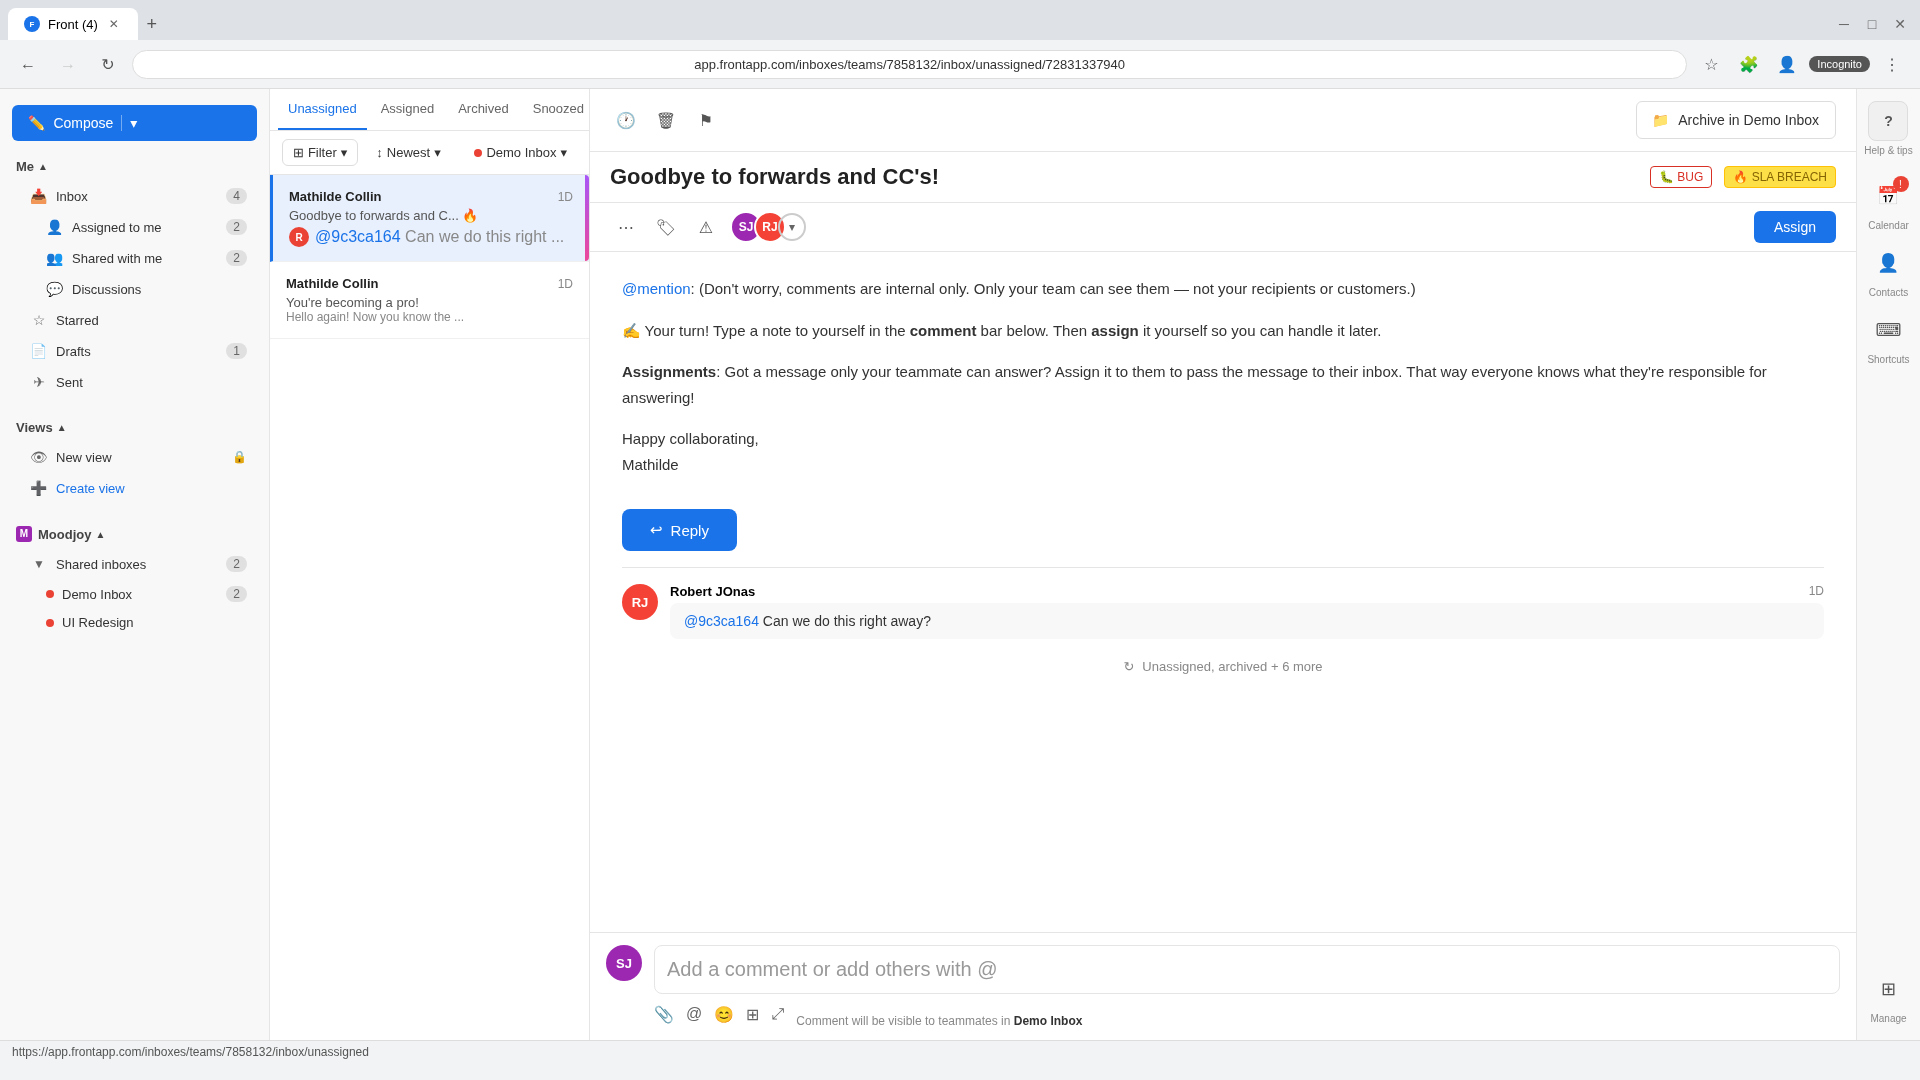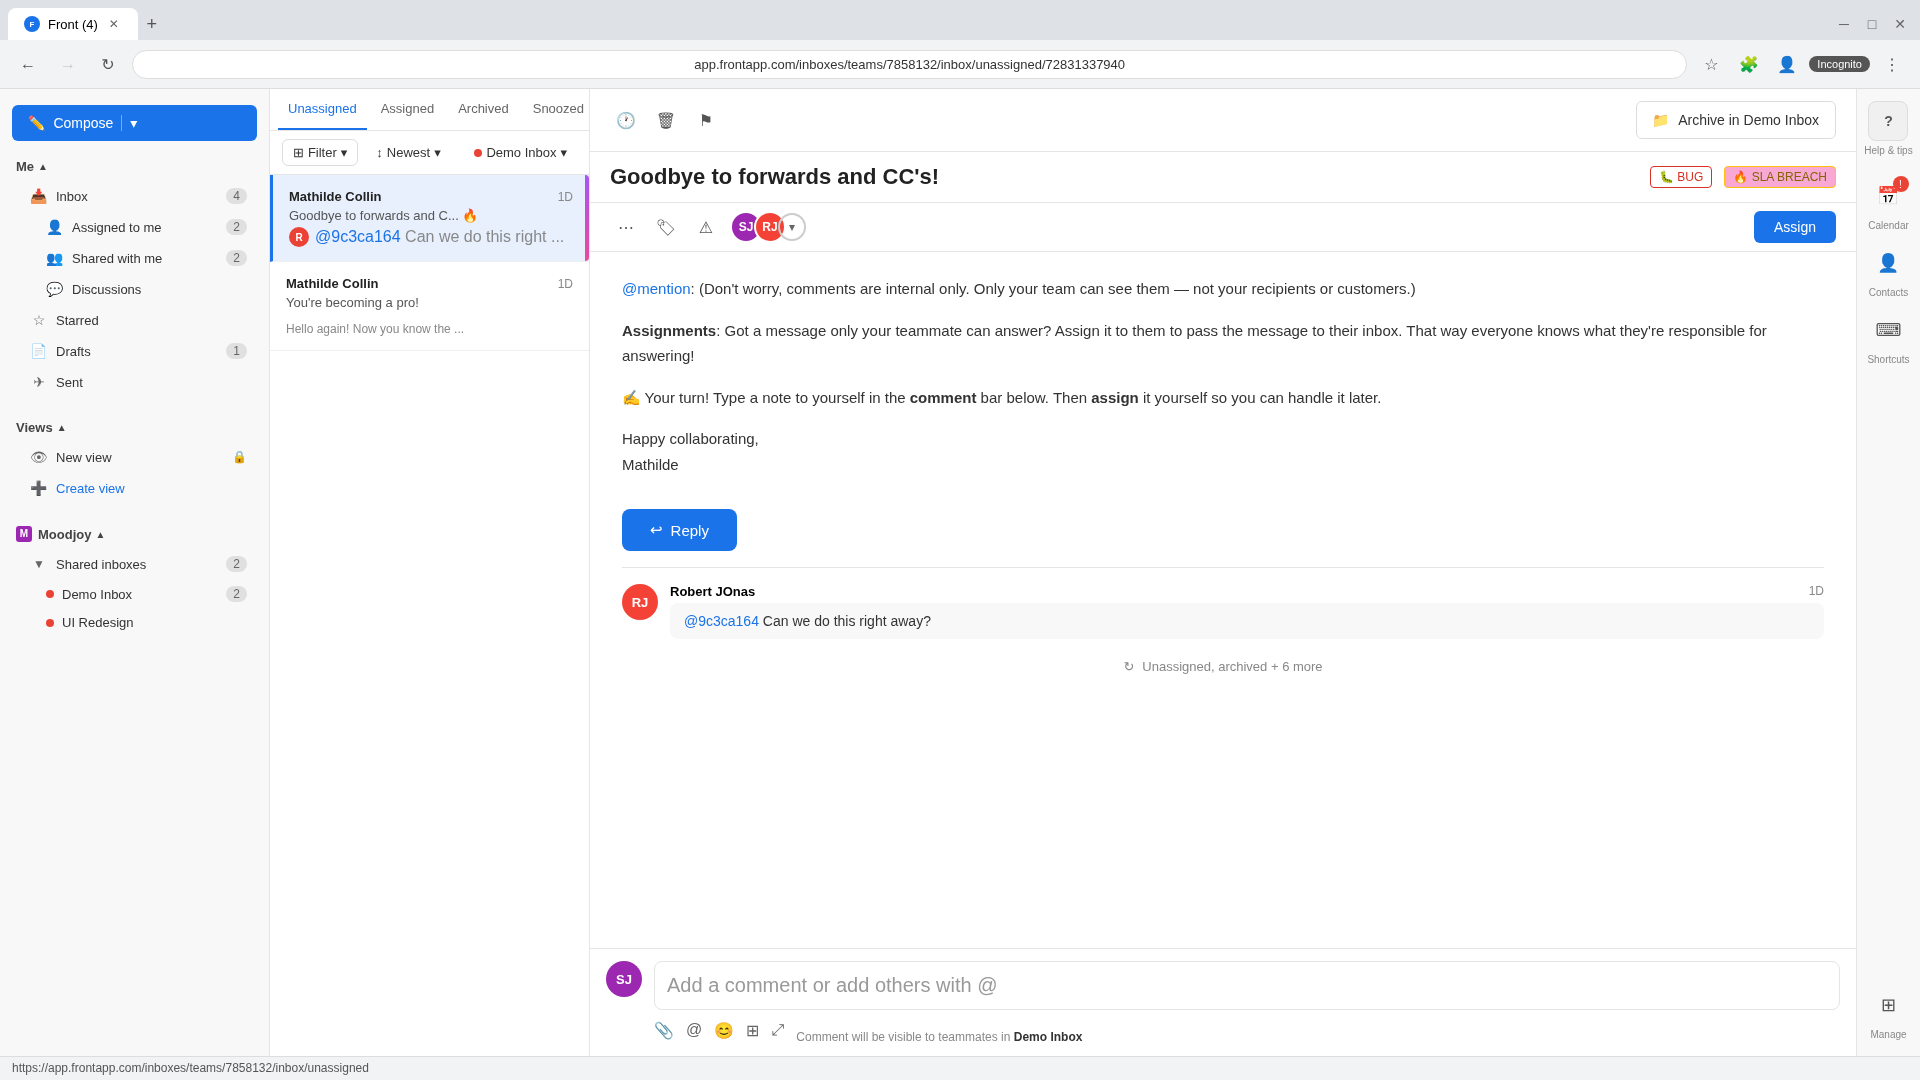--- a/index.html
+++ b/index.html
@@ -14,21 +14,21 @@
     .new-tab-btn { width: 28px; height: 28px; display: flex; align-items: center; justify-content: center; border-radius: 50%; cursor: pointer; color: #555; font-size: 18px; }
     .wc-btn { width: 24px; height: 24px; display: flex; align-items: center; justify-content: center; color: #666; font-size: 14px; cursor: pointer; }
 
     .nav-bar { display: flex; align-items: center; padding: 6px 12px; gap: 8px; background: #f1f3f4; height: 48px; }
     .nav-btn { width: 32px; height: 32px; display: flex; align-items: center; justify-content: center; border-radius: 50%; cursor: pointer; color: #555; font-size: 16px; }
     .address-bar { flex: 1; background: #fff; border: 1px solid #ddd; border-radius: 20px; padding: 6px 16px; font-size: 13px; color: #333; display: flex; align-items: center; }
     .address-text { flex: 1; text-align: center; color: #333; }
     .nav-right { display: flex; gap: 6px; align-items: center; }
     .nav-icon-btn { width: 32px; height: 32px; display: flex; align-items: center; justify-content: center; border-radius: 50%; cursor: pointer; color: #555; font-size: 16px; }
     .incognito-badge { background: #555; color: #fff; font-size: 11px; padding: 2px 8px; border-radius: 12px; }
-    .statusbar { background: #f1f3f4; font-size: 12px; color: #555; padding: 4px 12px; height: 24px; border-top: 1px solid #ddd; }
+    .statusbar { background: #f1f3f4; font-size: 12px; color: #555; padding: 4px 12px; height: 40px; border-top: 1px solid #ddd; }
 
     
     .app { display: flex; flex: 1; overflow: hidden; }
 
     
     .sidebar { width: 270px; background: #f8f8f8; border-right: 1px solid #e5e5e5; display: flex; flex-direction: column; overflow-y: auto; padding: 8px 0; }
     .compose-btn { margin: 8px 12px; background: #1a73e8; color: #fff; border: none; border-radius: 6px; padding: 10px 16px; font-size: 14px; font-weight: 500; cursor: pointer; display: flex; align-items: center; gap: 8px; }
     .compose-chevron { border-left: 1px solid rgba(255,255,255,0.4); padding-left: 8px; }
 
     .sidebar-section { padding: 4px 0; }
@@ -54,30 +54,30 @@
     .inbox-selector { display: flex; align-items: center; gap: 4px; padding: 5px 10px; border-radius: 6px; font-size: 13px; cursor: pointer; color: #333; margin-left: auto; }
     .inbox-dot { width: 8px; height: 8px; border-radius: 50%; background: #ea4335; }
 
     .message-items { overflow-y: auto; flex: 1; }
     .message-item { padding: 14px 16px; border-bottom: 1px solid #f0f0f0; cursor: pointer; position: relative; }
     .message-item.selected { background: #e8f0fe; border-left: 3px solid #1a73e8; }
     .message-item-header { display: flex; justify-content: space-between; align-items: center; margin-bottom: 4px; }
     .message-sender { font-weight: 600; font-size: 13px; color: #222; }
     .message-time { font-size: 12px; color: #888; }
     .message-preview { font-size: 13px; color: #555; white-space: nowrap; overflow: hidden; text-overflow: ellipsis; }
-    .mention-preview { font-size: 12px; color: #888; white-space: nowrap; overflow: hidden; text-overflow: ellipsis; margin-top: 12px; }
+    .mention-preview { font-size: 12px; color: #888; white-space: nowrap; overflow: hidden; text-overflow: ellipsis; }
     .accent-bar { position: absolute; right: 0; top: 0; bottom: 0; width: 4px; background: linear-gradient(to bottom, #a855f7, #ec4899); border-radius: 0 4px 4px 0; }
 
     
     .email-pane { flex: 1; display: flex; flex-direction: column; overflow: hidden; background: #fff; }
     .email-header { display: flex; align-items: center; padding: 12px 20px; border-bottom: 1px solid #e5e5e5; gap: 12px; }
     .email-title { font-size: 22px; font-weight: 700; color: #222; flex: 1; }
     .tag-badge { display: inline-flex; align-items: center; gap: 4px; border: 1px solid #ddd; border-radius: 4px; padding: 3px 8px; font-size: 12px; font-weight: 500; cursor: pointer; }
     .tag-bug { color: #d93025; border-color: #d93025; }
-    .tag-sla { background: #f9a8d4; color: #856404; border-color: #ffc107; }
+    .tag-sla { background: #fde047; color: #856404; border-color: #ffc107; }
     .email-toolbar { display: flex; align-items: center; padding: 8px 20px; border-bottom: 1px solid #e5e5e5; gap: 8px; }
     .toolbar-btn { width: 32px; height: 32px; display: flex; align-items: center; justify-content: center; border-radius: 6px; cursor: pointer; color: #555; font-size: 16px; }
     .avatar-group { display: flex; align-items: center; }
     .avatar { width: 32px; height: 32px; border-radius: 50%; display: flex; align-items: center; justify-content: center; font-size: 12px; font-weight: 600; color: white; border: 2px solid white; }
     .avatar-sj { background: #9c27b0; }
     .avatar-rj { background: #f44336; }
     .assign-btn { background: #1a73e8; color: white; border: none; border-radius: 6px; padding: 8px 20px; font-size: 14px; font-weight: 500; cursor: pointer; margin-left: auto; }
 
     .email-body { flex: 1; overflow-y: auto; padding: 24px 32px; }
     .email-text { line-height: 1.7; color: #333; font-size: 15px; }
@@ -335,24 +335,24 @@
       </div>
       <button class="assign-btn">Assign</button>
     </div>
 
     <div class="email-body">
       <div class="email-text">
         <p>
           <span style="color:#1a73e8;font-weight:500;">@mention</span>: (Don't worry, comments are internal only. Only your team can see them — not your recipients or customers.)
         </p>
         <p>
-          <strong>Assignments</strong>: Got a message only your teammate can answer? Assign it to them to pass the message to their inbox. That way everyone knows what they're responsible for answering!
+          ✍️ Your turn! Type a note to yourself in the <strong>comment</strong> bar below. Then <strong>assign</strong> it yourself so you can handle it later.
         </p>
         <p>
-          ✍️ Your turn! Type a note to yourself in the <strong>comment</strong> bar below. Then <strong>assign</strong> it yourself so you can handle it later.
+          <strong>Assignments</strong>: Got a message only your teammate can answer? Assign it to them to pass the message to their inbox. That way everyone knows what they're responsible for answering!
         </p>
         <p>
           Happy collaborating,<br>Mathilde
         </p>
       </div>
 
       <div class="reply-btn-container">
         <button class="reply-btn">
           <span>↩</span>
           <span>Reply</span>

